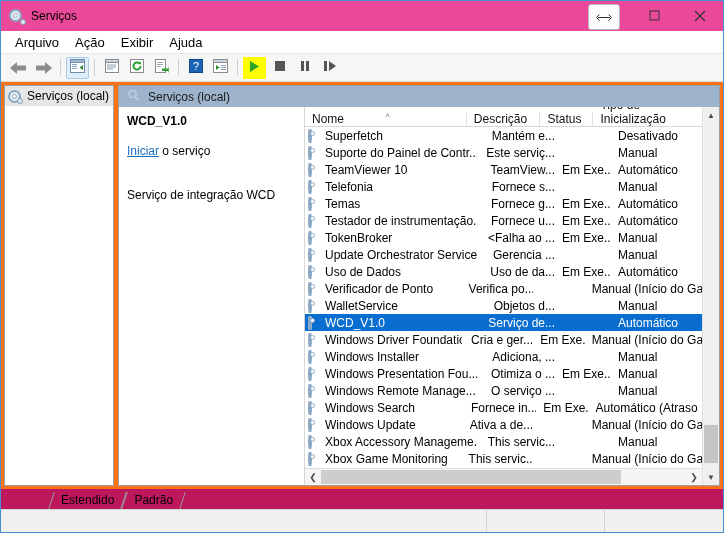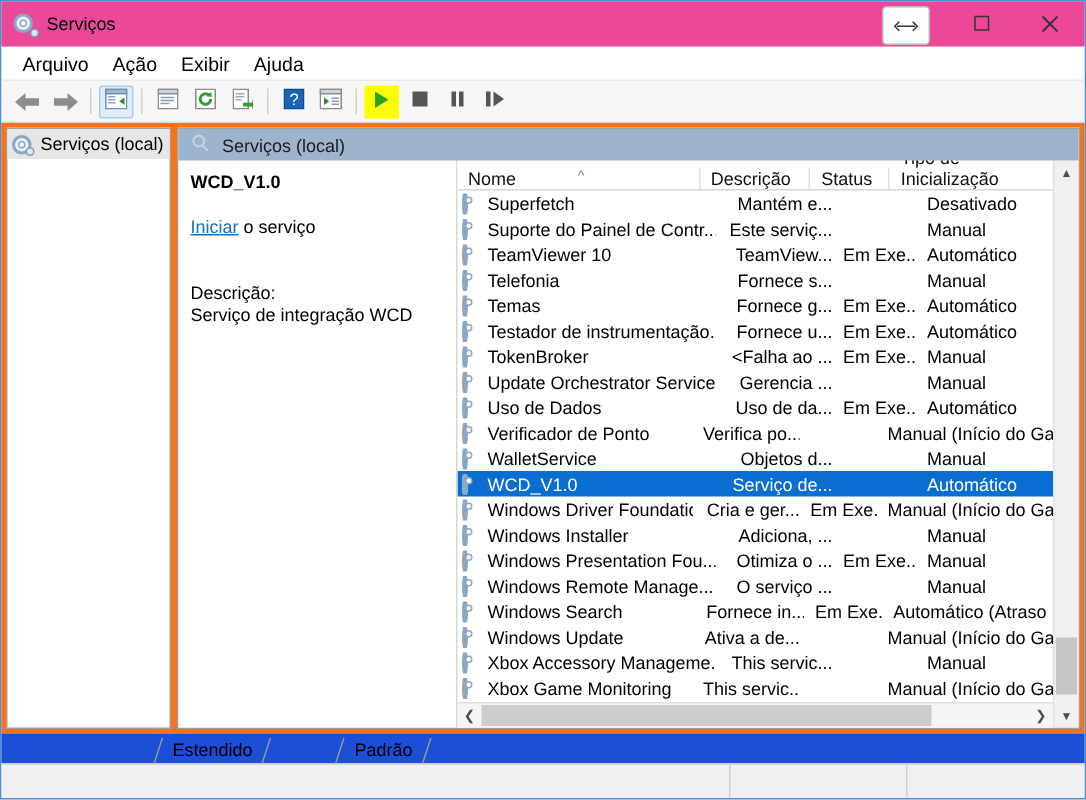--- a/index.html
+++ b/index.html
@@ -359,27 +359,26 @@
     position: absolute;
     top: 1px; bottom: 1px;
     left: 0;
     width: 300px;
     background: #cdcdcd;
   }
 
   
   .tabstrip {
     height: 20px;
-    background: #1d4ed8;
+    background: #be185d;
     display: flex;
     align-items: flex-end;
-    padding-left: 104px;
-    flex: 0 0 auto;
-    box-sizing: border-box;
-    gap: 48px;
+    padding-left: 50px;
+    flex: 0 0 auto;
+    box-sizing: border-box;
   }
   .tab {
     font-size: 12px;
     padding: 1px 10px 2px 10px;
     position: relative;
     color: #000;
   }
   .tab .slash-l, .tab .slash-r {
     position: absolute;
     top: 0; bottom: 0;
@@ -582,21 +581,20 @@
             </svg>
         </span>
         <span class="pane-header-text">Serviços (local)</span>
       </div>
 
       <div class="pane-content">
 
         <div class="detail-col">
           <div class="detail-title">WCD_V1.0</div>
           <div class="detail-action"><a href="#">Iniciar</a><span> o serviço</span></div>
-          <div class="detail-desc-label">Descrição:</div>
           <div class="detail-desc-text">Serviço de integração WCD</div>
         </div>
 
         <div class="list-col">
           <div class="list-head">
             <div class="hcell h-nome">
               <span>Nome</span>
               <span class="sortmark">^</span>
             </div>
             <div class="hcell h-desc">

